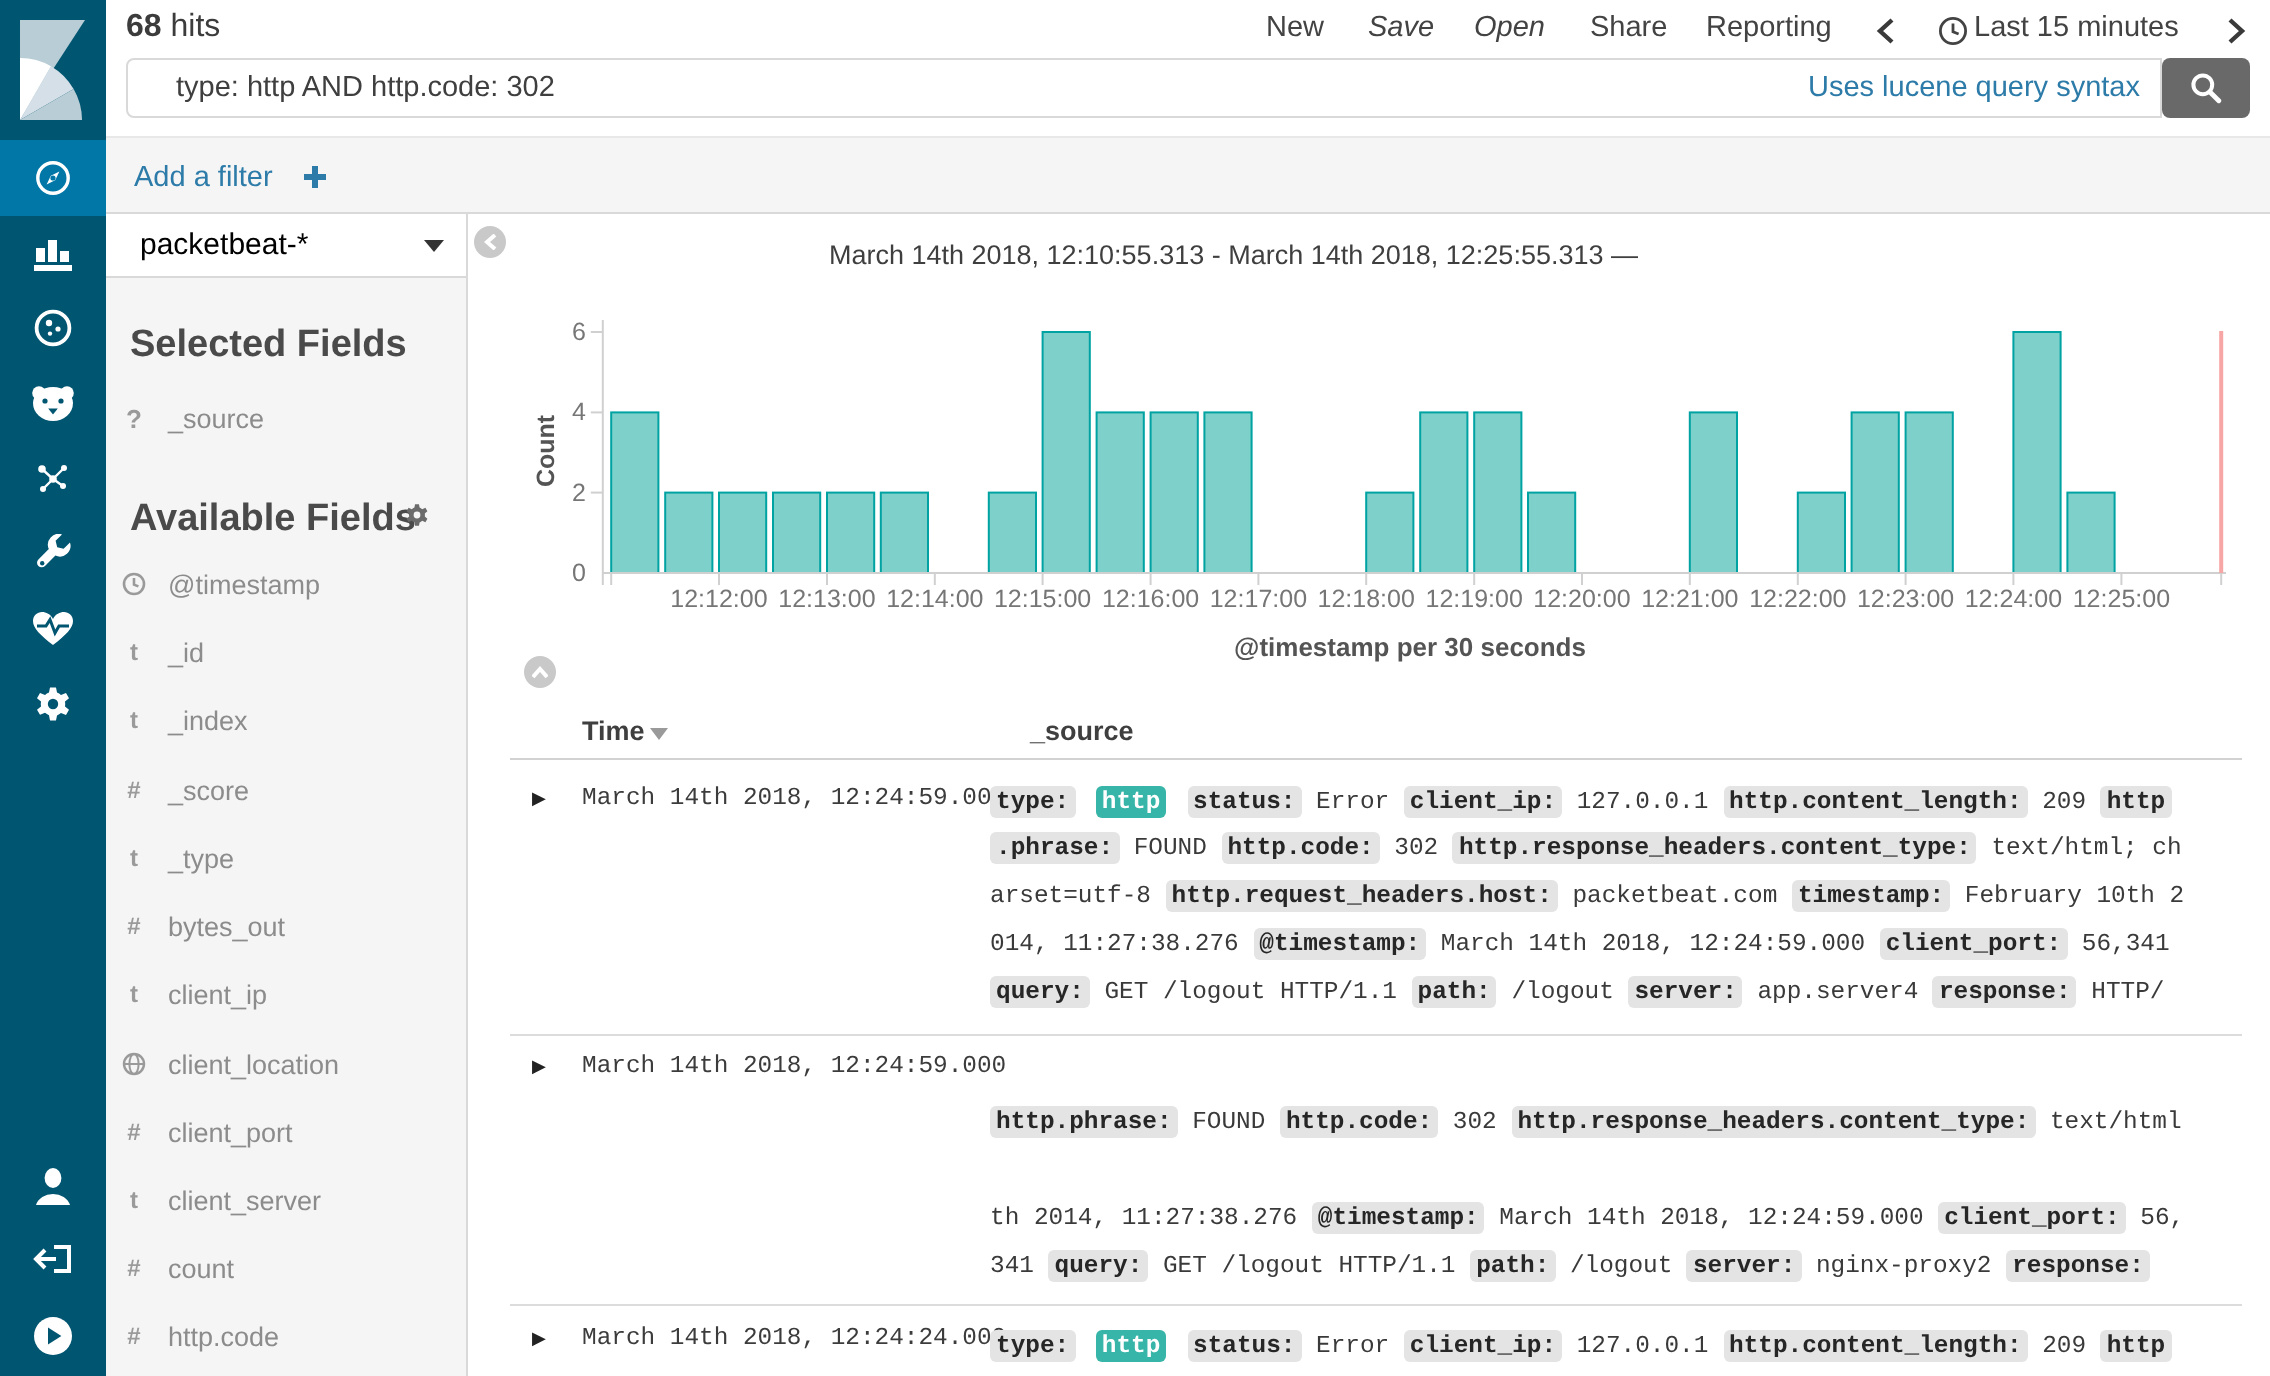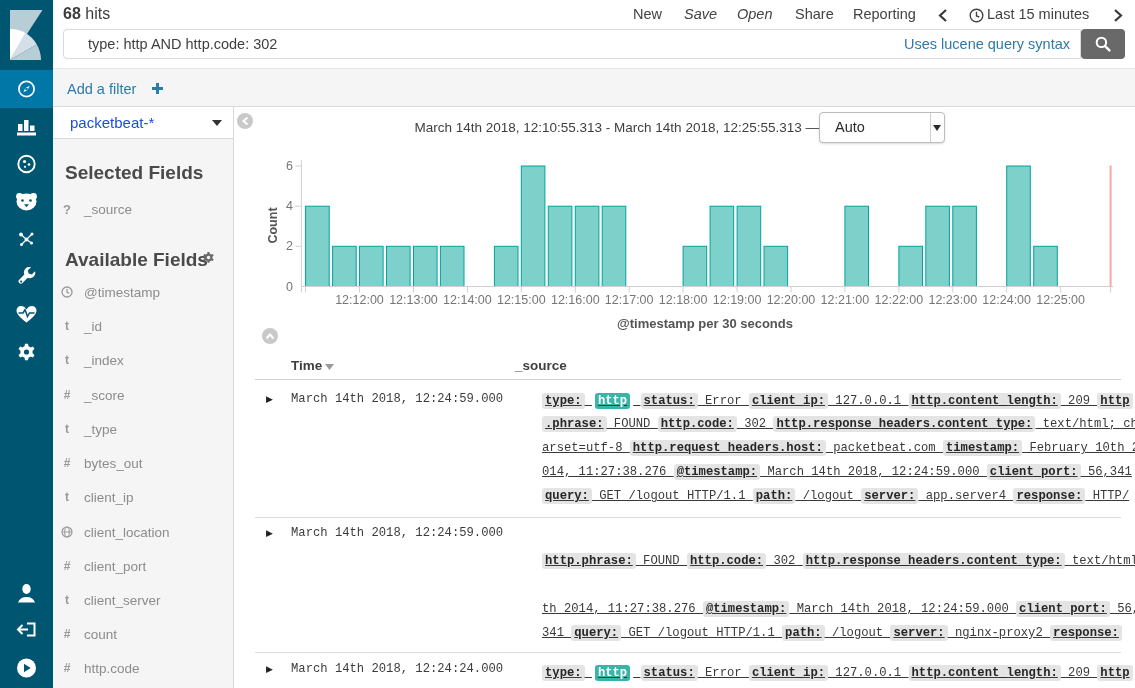--- a/index.html
+++ b/index.html
@@ -19,21 +19,21 @@
   #lucene { position:absolute; right:65px; top:36px; font-size:14.5px; color:#2d7ba8; }
   #sbtn { position:absolute; left:1081px; top:29px; width:44px; height:30px;
       background:#696969; border-radius:4px; }
   
   #filterbar { position:absolute; left:53px; top:68px; width:1082px; height:39px;
       background:#f5f5f5; border-top:1px solid #e8e8e8; border-bottom:1px solid #d9d9d9; }
   #addfilter { position:absolute; left:67px; top:81px; font-size:14.5px; color:#2d7ba8; }
   
   #ddrow { position:absolute; left:53px; top:107px; width:181px; height:32px; background:#fff;
       border-bottom:1px solid #d9d9d9; border-right:1px solid #d9d9d9; }
-  #ddrow .txt { position:absolute; left:17px; top:7px; font-size:15px; color:#1d4ed8; }
+  #ddrow .txt { position:absolute; left:17px; top:7px; font-size:15px; color:#000000; }
   #fields { position:absolute; left:53px; top:139px; width:181px; height:549px;
       background:#f5f5f5; border-right:1px solid #d9d9d9; }
   .fhead { position:absolute; left:65px; font-size:19px; font-weight:bold; color:#4a4a4a; }
   .fico  { position:absolute; left:60px; width:14px; text-align:center; font-size:12px;
            color:#9a9a9a; font-weight:bold; }
   .fname { position:absolute; left:84px; font-size:13.5px; color:#8c8c8c; }
   
   .collbtn { position:absolute; width:16px; height:16px; border-radius:50%; background:#c9c9c9;
        color:#fff; text-align:center; font-size:11px; line-height:15px; font-weight:bold; }
   
@@ -41,22 +41,22 @@
       font-size:13.5px; color:#3f3f3f; }
   #autosel { position:absolute; left:819px; top:112px; width:126px; height:31px; background:#fff;
       border:1px solid #bdbdbd; border-radius:4px; box-shadow:0 1px 2px rgba(0,0,0,0.15); }
   #autosel .t { position:absolute; left:15px; top:6px; font-size:14.5px; color:#2b2b2b; }
   #autosel .sep { position:absolute; right:13px; top:0; width:1px; height:29px; background:#cfcfcf; }
   .hdr { position:absolute; font-size:13.5px; font-weight:bold; color:#3f3f3f; }
   .divider { position:absolute; left:255px; width:866px; height:1px; background:#dcdcdc; }
   .tarrow { position:absolute; left:266px; font-size:9px; color:#222; }
   .ttime { position:absolute; left:291px; font-size:12.2px; color:#3c3c3c;
            font-family:"Liberation Mono", monospace; white-space:pre; }
-  .srcline { position:absolute; left:542px; font-size:12.2px; color:#3a3a3a; white-space:pre;
-           font-family:"Liberation Mono", monospace;text-decoration:underline; }
+  .srcline { position:absolute; left:495px; font-size:12.2px; color:#3a3a3a; white-space:pre;
+           font-family:"Liberation Mono", monospace; }
   .srcline b { background:#e4e4e4; border-radius:3px; padding:1px 3px; color:#262626;
            font-weight:bold; }
   .srcline b.hl { background:#37b5a8; color:#fff; margin:0 3.5px; padding:1px 2.5px; }
 </style>
 </head>
 <body>
 <div id="page">
 
   <div id="nav">
     <div class="active"></div>
@@ -249,27 +249,20 @@
       <polyline points="5.5,0.5 1.5,4 5.5,7.5" fill="none" stroke="#fff" stroke-width="2"></polyline>
     </svg>
   </div>
   <div class="collbtn" style="left:262px; top:328px;">
     <svg style="position:absolute; left:4px; top:4.5px;" width="8" height="7" viewBox="0 0 8 7">
       <polyline points="0.5,5.5 4,1.5 7.5,5.5" fill="none" stroke="#fff" stroke-width="2"></polyline>
     </svg>
   </div>
 
   <div id="chhead">March 14th 2018, 12:10:55.313 - March 14th 2018, 12:25:55.313 —</div>
-  <div id="autosel">
-      <span class="t">Auto</span>
-      <span class="sep"></span>
-    <svg style="position:absolute; right:3px; top:12px;" width="8" height="6" viewBox="0 0 8 6">
-      <path d="M0,0 L8,0 L4,6 Z" fill="#2b2b2b"></path>
-    </svg>
-  </div>
 
   <svg id="chart" style="position:absolute; left:233px; top:105px;" width="902" height="245" viewBox="0 0 902 245">
     <g fill="#7ed1ca" stroke="#00a2a2" stroke-width="1">
       <rect x="72.6" y="101.2" width="23.6" height="80.3"></rect>
       <rect x="99.6" y="141.3" width="23.6" height="40.2"></rect>
       <rect x="126.5" y="141.3" width="23.6" height="40.2"></rect>
       <rect x="153.5" y="141.3" width="23.6" height="40.2"></rect>
       <rect x="180.5" y="141.3" width="23.6" height="40.2"></rect>
       <rect x="207.4" y="141.3" width="23.6" height="40.2"></rect>
       <rect x="261.4" y="141.3" width="23.6" height="40.2"></rect>

